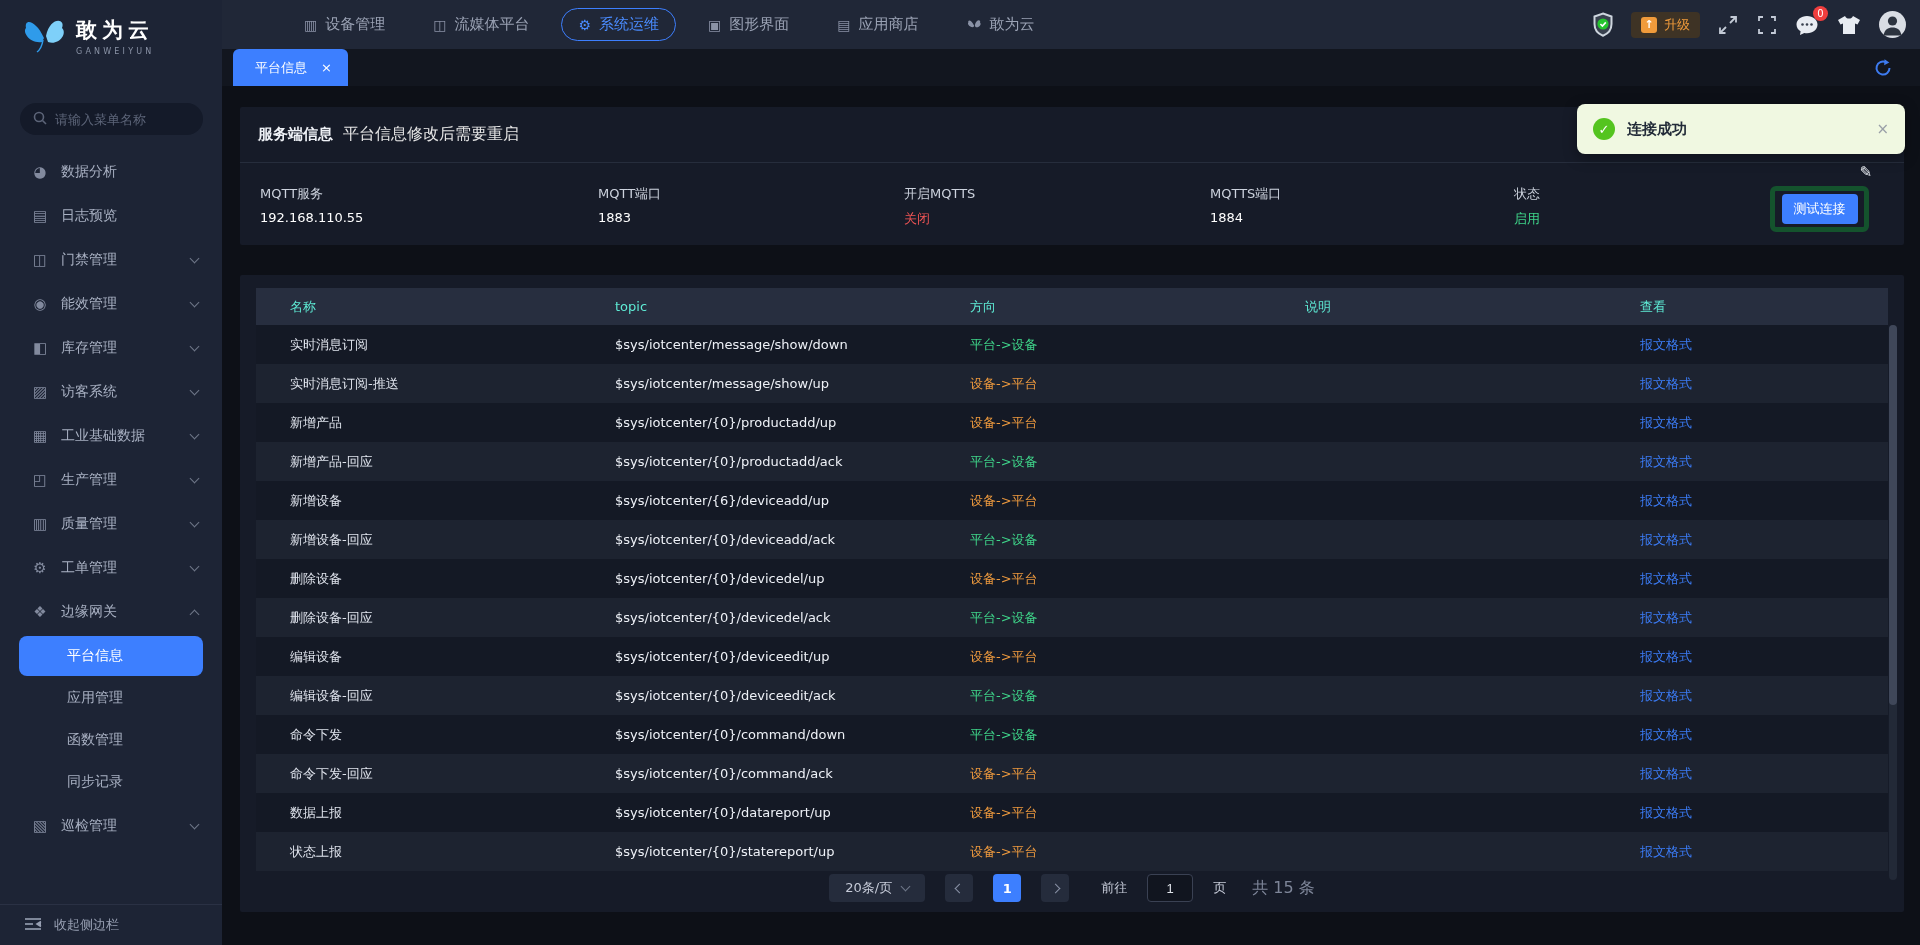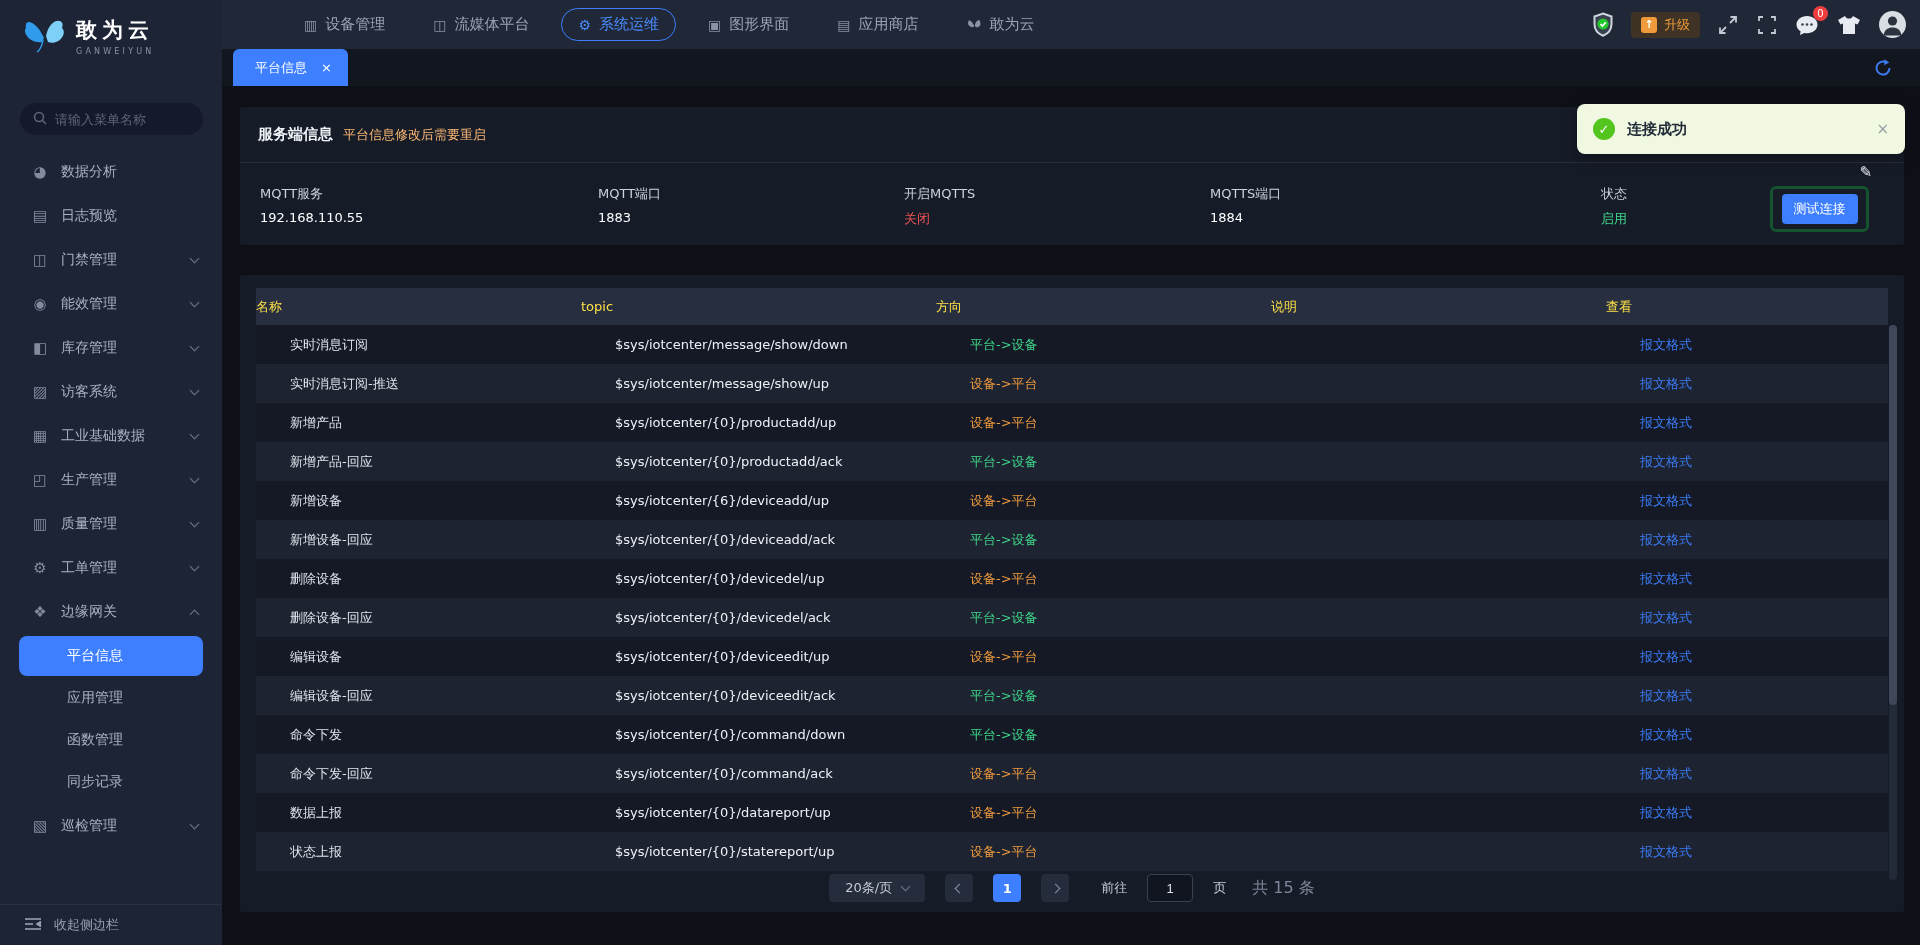--- a/index.html
+++ b/index.html
@@ -48,46 +48,46 @@
   .tabbar{position:absolute;left:222px;top:49px;width:1698px;height:37px;background:#12161f;}
   .tab{position:absolute;left:11px;top:0;height:37px;background:#3d7fff;border-radius:6px 6px 0 0;
     display:flex;align-items:center;gap:14px;padding:0 16px 0 22px;color:#fff;font-size:13px;cursor:pointer;}
   .tab-close{font-size:13px;cursor:pointer;}
   .refresh{position:absolute;right:27px;top:9px;cursor:pointer;display:flex;}
 
   
   .panel1{position:absolute;left:240px;top:107px;width:1664px;height:138px;background:#161b28;border-radius:2px;}
   .p1-head{height:56px;display:flex;align-items:center;padding:0 18px;border-bottom:1px solid #262d3c;gap:10px;}
   .p1-title{color:#eef1f6;font-size:15px;font-weight:bold;}
-  .p1-sub{color:#fdba74;font-size:13px;}
+  .p1-sub{color:#e5e5e5;font-size:16px;}
   .fields{display:flex;padding:22px 0 0 20px;}
   .f-label{color:#cdd3de;font-size:13px;}
   .f-value{margin-top:7px;font-size:13px;color:#fff;}
   .f-value.danger{color:#f25555;}
   .f-value.success{color:#3fd68a;}
   .field:nth-child(1){width:338px;}.field:nth-child(2){width:306px;}
-  .field:nth-child(3){width:306px;}.field:nth-child(4){width:304px;}.field:nth-child(5){width:200px;text-align:center;}
+  .field:nth-child(3){width:306px;}.field:nth-child(4){width:304px;}.field:nth-child(5){width:200px;}
   .pencil{position:absolute;right:32px;top:56px;color:#e8ecf2;font-size:15px;cursor:pointer;}
-  .red-box{position:absolute;right:35px;top:79px;width:99px;height:46px;border:3px solid #14532d;border-radius:6px;
+  .red-box{position:absolute;right:35px;top:79px;width:99px;height:46px;border:5px solid #14532d;border-radius:6px;
     display:flex;align-items:center;justify-content:center;}
   .test-btn{width:76px;height:30px;background:#3d7fff;border:none;border-radius:4px;color:#fff;font-size:13px;cursor:pointer;}
 
   
   .toast{position:absolute;left:1577px;top:104px;width:328px;height:50px;background:#f0f8e1;border-radius:8px;
     display:flex;align-items:center;padding:0 16px;gap:12px;z-index:50;box-shadow:0 4px 14px rgba(0,0,0,.35);}
   .toast-check{width:22px;height:22px;border-radius:50%;background:#54c41f;color:#fff;display:flex;
     align-items:center;justify-content:center;font-size:13px;font-weight:bold;flex:none;}
   .toast-msg{color:#222b38;font-size:15px;font-weight:bold;flex:1;}
   .toast-close{color:#9aa0a8;font-size:15px;cursor:pointer;}
 
   
   .panel2{position:absolute;left:240px;top:275px;width:1664px;height:637px;background:#161b28;border-radius:2px;}
   .tgrid{display:grid;grid-template-columns:325px 355px 335px 335px 1fr;align-items:center;}
   .thead{margin:13px 16px 0;height:37px;background:#272e3f;}
-  .th{color:#fde047;font-size:13px;}
+  .th{color:#5eead4;font-size:13px;padding-left:34px;}
   .tbody{margin:0 16px;}
   .trow{height:39px;}
   .trow:nth-child(odd){background:#141925;}
   .trow:nth-child(even){background:#1d2330;}
   .td{padding-left:34px;font-size:13px;color:#dfe3ec;white-space:nowrap;overflow:hidden;}
   .td.topic{color:#eef1f7;}
   .td.dir.down{color:#3fd68a;}
   .td.dir.up{color:#ee9a3e;}
   .view-link{color:#3b7bf5;cursor:pointer;text-decoration:none;}
   .scroll-track{position:absolute;right:7px;top:50px;width:8px;height:555px;background:#222937;border-radius:4px;}

